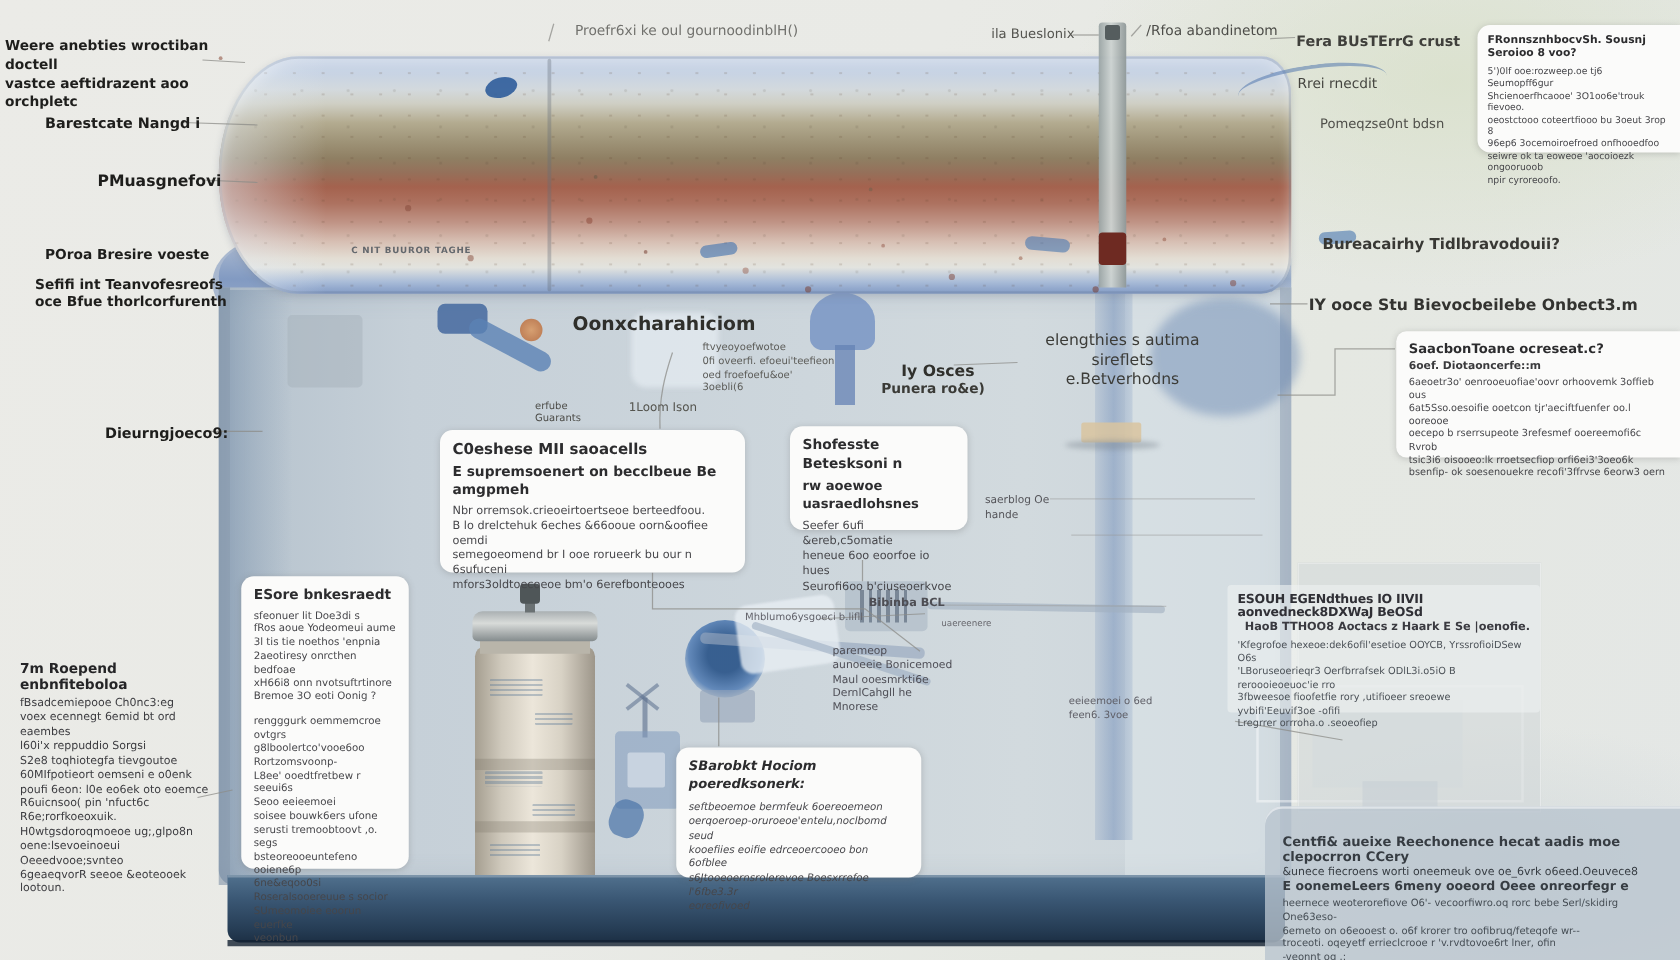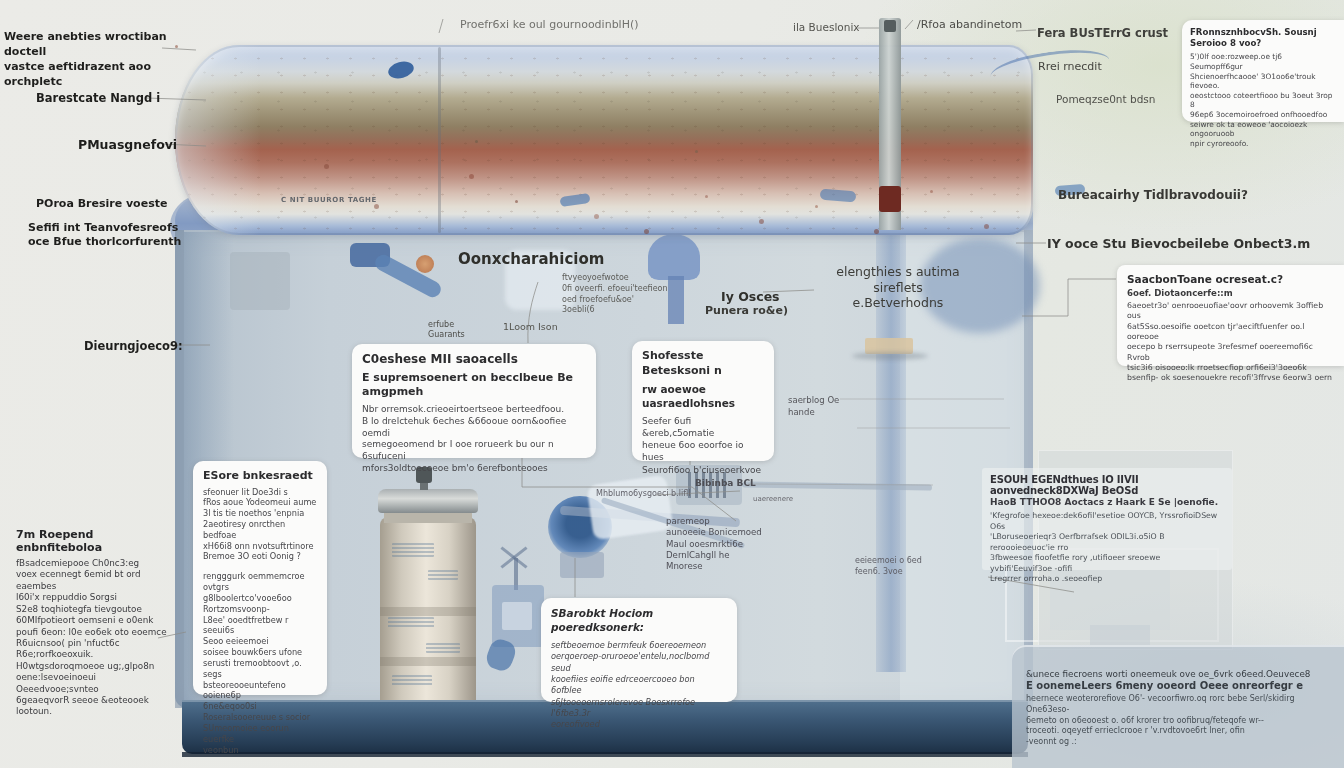--- a/index.html
+++ b/index.html
@@ -96,21 +96,21 @@
   
   .box{background:#fbfbfa;border-radius:10px;box-shadow:0 1px 5px rgba(100,100,100,.28);padding:8px 10px;box-sizing:border-box;color:#46464a;}
   .box h4{margin:0 0 3px 0;color:#2c2c2e;}
   .pre{white-space:pre-line;}
   .c1{left:193px;top:461px;width:134px;height:234px;font-size:8.2px;line-height:1.32;}
   .c1 h4{font-size:11px;}
   .c1 .gap{height:9px;}
   .c2{left:352px;top:344px;width:244px;height:114px;font-size:9px;line-height:1.3;}
   .c2 h4{font-size:12px;}
   .c2 h5{margin:0 0 5px 0;font-size:11px;color:#2c2c2e;}
-  .c3{left:632px;top:341px;width:142px;height:120px;font-size:9px;line-height:1.35;}
+  .c3{left:632px;top:341px;width:142px;height:83px;font-size:9px;line-height:1.35;}
   .c3 h4{font-size:11px;}
   .c3 h5{margin:0 0 5px 0;font-size:10.5px;color:#2c2c2e;}
   .c4{left:541px;top:598px;width:196px;height:104px;font-size:8.2px;line-height:1.38;font-style:italic;}
   .c4 h4{font-size:10.5px;margin-bottom:5px;}
   .c5{left:1182px;top:20px;width:162px;height:102px;border-radius:10px 0 0 10px;font-size:7.4px;line-height:1.3;padding:7px 8px;}
   .c5 h4{font-size:8.6px;}
   .c6{left:1117px;top:265px;width:227px;height:101px;border-radius:8px 0 0 8px;font-size:7.8px;line-height:1.32;}
   .c6 h4{font-size:10.5px;margin-bottom:1px;}
   .c6 h6{margin:0 0 2px 0;font-size:8.6px;color:#3a3a3c;}
 
@@ -141,21 +141,21 @@
   .m5b{left:705px;top:304px;font-size:11px;font-weight:600;color:#3a3a36;}
   .m6{left:788px;top:394px;font-size:8.5px;color:#55555a;line-height:1.45;}
   .m7{left:810px;top:264px;width:176px;text-align:center;font-size:12.5px;font-weight:400;color:#3c3c38;line-height:1.25;}
   .m8{left:596px;top:489px;font-size:8px;color:#62626a;}
   .m9{left:695px;top:478px;font-size:9px;font-weight:bold;color:#4e4e54;}
   .m9b{left:729px;top:495px;font-size:7px;color:#6a6a70;margin-left:24px;}
   .m10{left:666px;top:516px;font-size:8.6px;color:#4e4e56;line-height:1.32;}
   .m11{left:855px;top:555px;font-size:8px;color:#5e5e66;line-height:1.4;}
   .cnit{left:281px;top:196px;font-size:7px;letter-spacing:.6px;color:#3c4650;opacity:.75;font-weight:bold;}
   .p1 h4{margin:0;font-size:10px;letter-spacing:-.2px;color:#303036;}
-  .p1 h5{margin:1px 0 4px 0;font-size:9px;color:#3a3a40;}
+  .p1 h5{margin:1px 0 4px 0;font-size:9px;color:#3a3a40;text-align:right;}
   .p1 .pre{font-size:7.8px;line-height:1.35;color:#4c5258;}
   .p2{left:1026px;top:668px;width:302px;color:#363c42;}
   .p2 .a{font-size:10.5px;font-weight:600;}
   .p2 .b{font-size:8.8px;margin-top:1px;}
   .p2 .c{font-size:10px;font-weight:bold;margin-top:1px;}
   .p2 .pre{font-size:8px;line-height:1.35;color:#454d54;margin-top:3px;}
 </style>
 </head>
 <body>
 
@@ -400,20 +400,21 @@
   <div class="abs overlaypanel p1">
     <h4>ESOUH EGENdthues IO IIVII aonvedneck8DXWaJ BeOSd</h4>
     <h5>HaoB TTHOO8 Aoctacs z Haark E Se    |oenofie.</h5>
     <div class="pre">'Kfegrofoe hexeoe:dek6ofil'esetioe OOYCB, YrssrofioiDSew O6s
 'LBoruseoerieqr3 Oerfbrrafsek ODlL3i.o5iO B reroooieoeuoc'ie rro
 3fbweesoe fioofetfie rory ,utifioeer sreoewe yvbifi'Eeuvif3oe -ofifi
 Lregrrer orrroha.o .seoeofiep</div>
   </div>
 
   <div class="abs p2">
+    <div class="a">Centfi&amp; aueixe Reechonence hecat aadis moe clepocrron   CCery</div>
     <div class="b">&amp;unece fiecroens worti oneemeuk ove oe_6vrk o6eed.Oeuvece8</div>
     <div class="c">E oonemeLeers 6meny ooeord Oeee onreorfegr e</div>
     <div class="pre">heernece weoterorefiove O6'- vecoorfiwro.oq rorc bebe Serl/skidirg One63eso-
 6emeto on o6eooest o. o6f krorer tro oofibruq/feteqofe wr--
 troceoti. oqeyetf errieclcrooe r 'v.rvdtovoe6rt lner, ofin
 -veonnt og .:</div>
   </div>
 
 </div>
 

